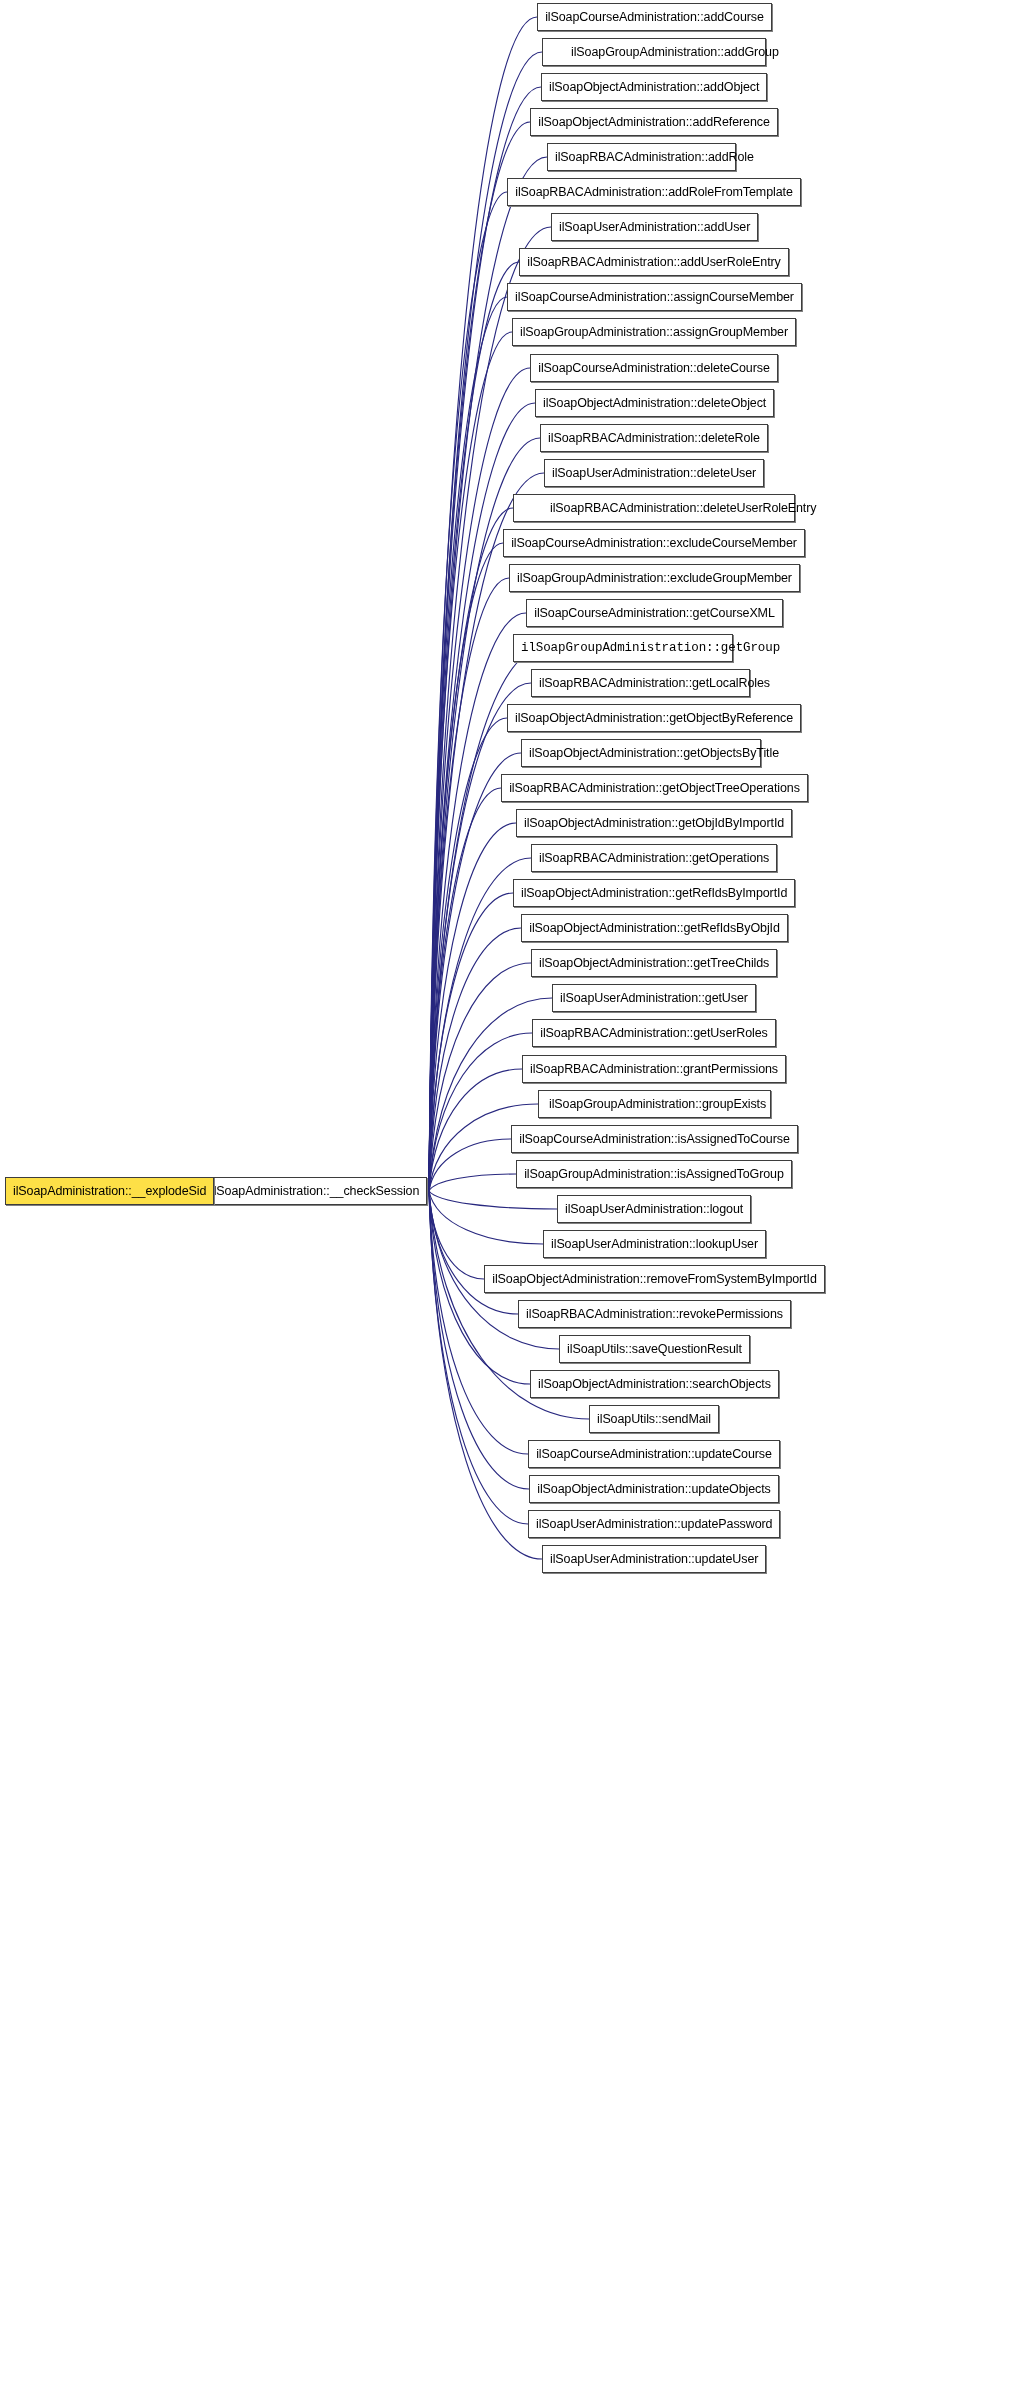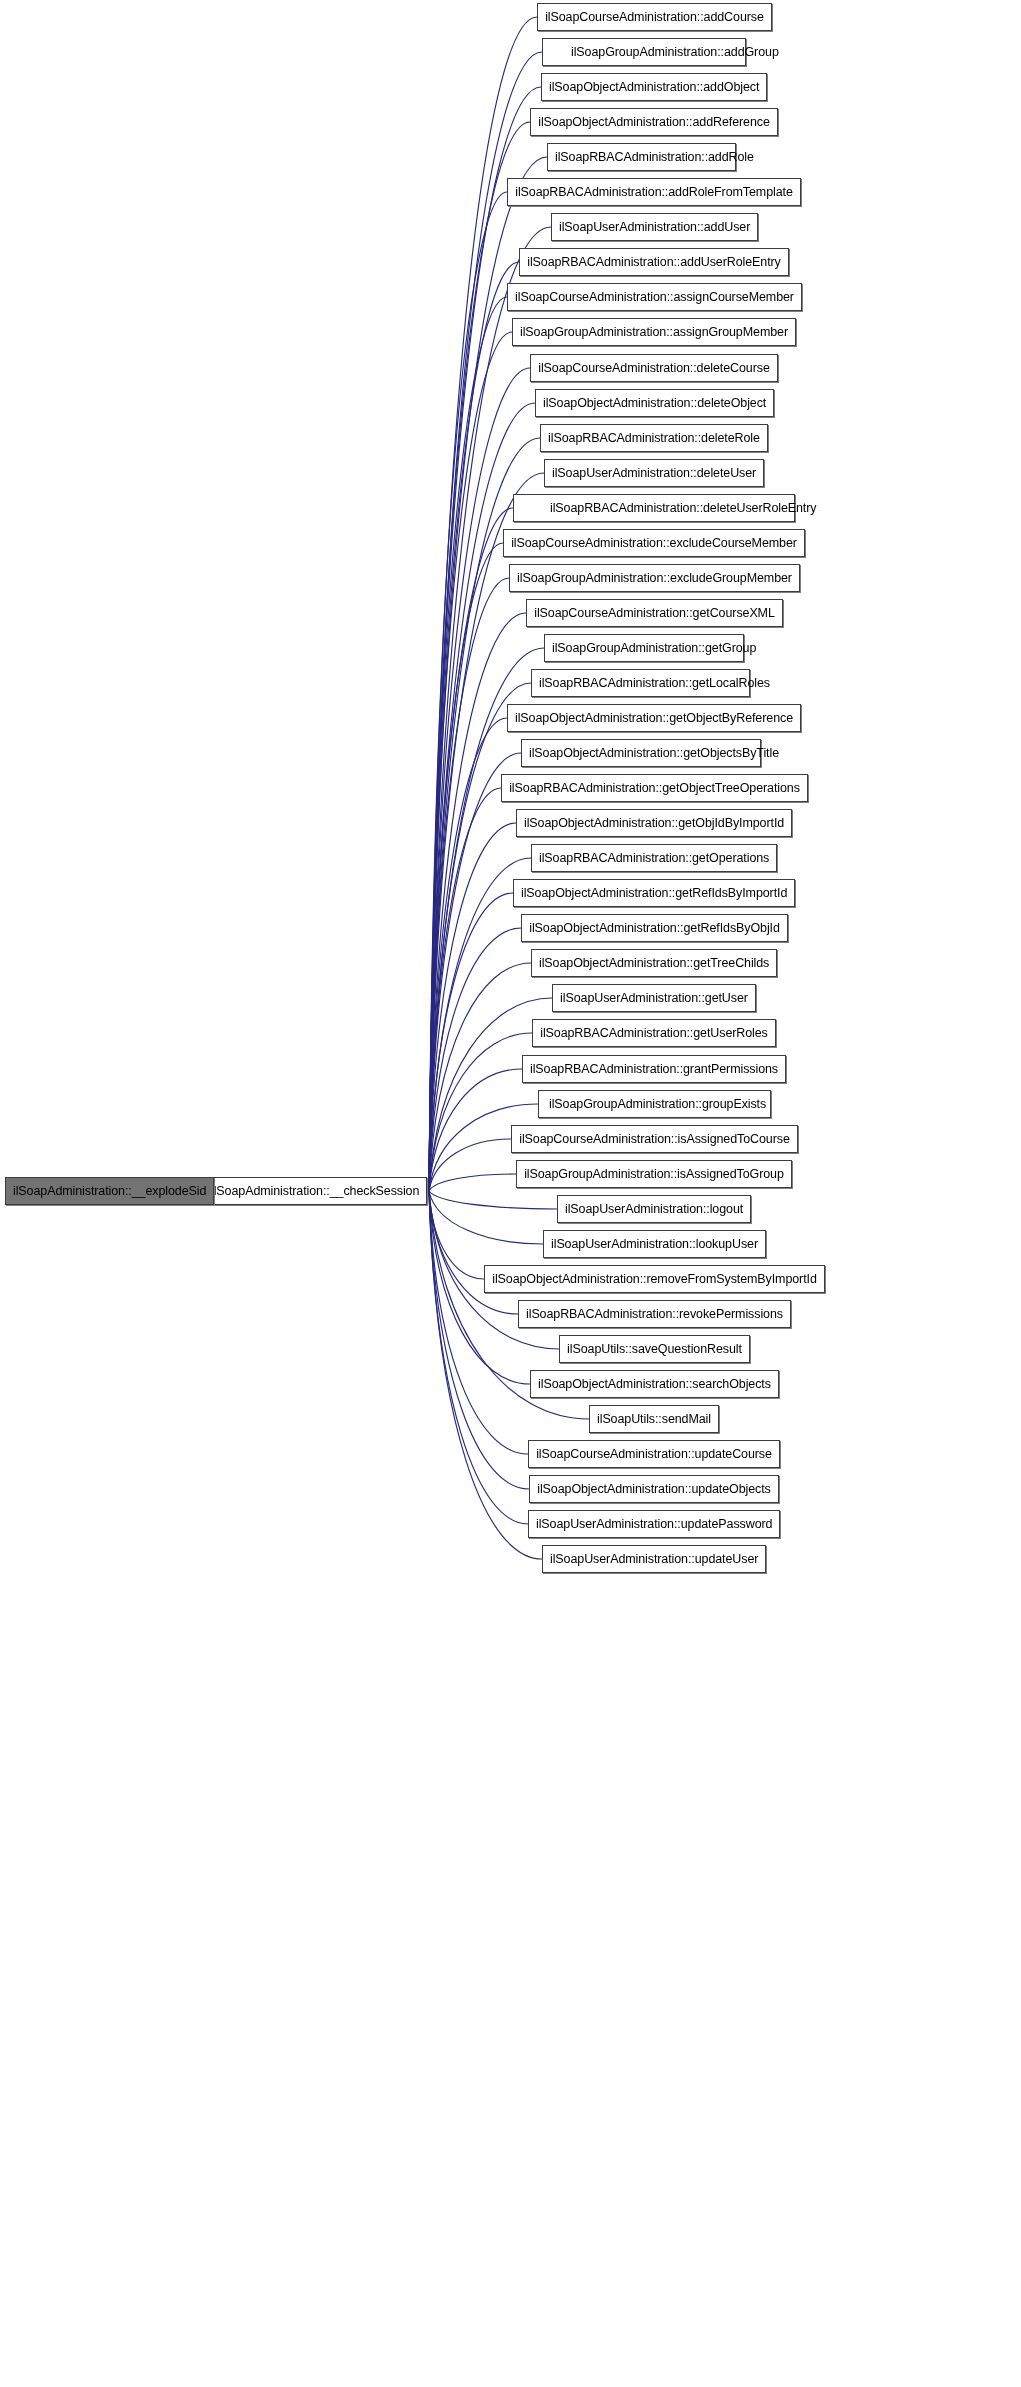--- a/index.html
+++ b/index.html
@@ -33,21 +33,21 @@
     background: #ffffff;
     color: #000000;
     font-size: 12.5px;
     white-space: nowrap;
     text-align: center;
     padding: 0 7px;
     letter-spacing: -0.1px;
     box-shadow: 1px 1px 0 0 #808080;
   }
   .node.root {
-    background: #737373;
+    background: #fde047;
     border: 1px solid #3d3d3d;
   }
   .node.current {
     background: #ffffff;
     border: 1px solid #3d3d3d;
   }
 </style>
 </head>
 <body>
 
@@ -147,38 +147,38 @@
       <path d="M0,-3.3 L9.5,0 L0,3.3 z" fill="#28287f" transform="translate(419.5,1191) rotate(91.86000165380402)"></path>
       <path d="M528,1524 C476.52,1524 434.94,1397.46 429,1191" stroke="#28287f" stroke-width="1.15" fill="none"></path>
       <path d="M0,-3.3 L9.5,0 L0,3.3 z" fill="#28287f" transform="translate(419.5,1191) rotate(91.64798543003943)"></path>
       <path d="M542,1559 C483.24,1559 435.78,1419.16 429,1191" stroke="#28287f" stroke-width="1.15" fill="none"></path>
       <path d="M0,-3.3 L9.5,0 L0,3.3 z" fill="#28287f" transform="translate(419.5,1191) rotate(91.70209985165069)"></path>
     </svg>
   <div id="nodes">
       <div class="node current" style="left: 203px; top: 1177px; width: 224px;">ilSoapAdministration::__checkSession</div>
       <div class="node root" style="left: 5px; top: 1177px; width: 209px;">ilSoapAdministration::__explodeSid</div>
       <div class="node" style="left: 537px; top: 3px; width: 235px;">ilSoapCourseAdministration::addCourse</div>
-      <div class="node" style="left: 542px; top: 38px; width: 204px; padding-left: 28px;">ilSoapGroupAdministration::addGroup</div>
+      <div class="node" style="left: 542px; top: 38px; width: 224px; padding-left: 28px;">ilSoapGroupAdministration::addGroup</div>
       <div class="node" style="left: 541px; top: 73px; width: 226px;">ilSoapObjectAdministration::addObject</div>
       <div class="node" style="left: 530px; top: 108px; width: 248px;">ilSoapObjectAdministration::addReference</div>
       <div class="node" style="left: 547px; top: 143px; width: 189px;">ilSoapRBACAdministration::addRole</div>
       <div class="node" style="left: 507px; top: 178px; width: 294px;">ilSoapRBACAdministration::addRoleFromTemplate</div>
       <div class="node" style="left: 551px; top: 213px; width: 207px;">ilSoapUserAdministration::addUser</div>
       <div class="node" style="left: 519px; top: 248px; width: 270px;">ilSoapRBACAdministration::addUserRoleEntry</div>
       <div class="node" style="left: 507px; top: 283px; width: 295px;">ilSoapCourseAdministration::assignCourseMember</div>
       <div class="node" style="left: 512px; top: 318px; width: 284px;">ilSoapGroupAdministration::assignGroupMember</div>
       <div class="node" style="left: 530px; top: 354px; width: 248px;">ilSoapCourseAdministration::deleteCourse</div>
       <div class="node" style="left: 535px; top: 389px; width: 239px;">ilSoapObjectAdministration::deleteObject</div>
       <div class="node" style="left: 540px; top: 424px; width: 228px;">ilSoapRBACAdministration::deleteRole</div>
       <div class="node" style="left: 544px; top: 459px; width: 220px;">ilSoapUserAdministration::deleteUser</div>
       <div class="node" style="left: 513px; top: 494px; width: 282px; padding-left: 36px;">ilSoapRBACAdministration::deleteUserRoleEntry</div>
       <div class="node" style="left: 503px; top: 529px; width: 302px;">ilSoapCourseAdministration::excludeCourseMember</div>
       <div class="node" style="left: 509px; top: 564px; width: 291px;">ilSoapGroupAdministration::excludeGroupMember</div>
       <div class="node" style="left: 526px; top: 599px; width: 257px;">ilSoapCourseAdministration::getCourseXML</div>
-      <div class="node" style="left: 544px; top: 634px; width: 200px;">ilSoapGroupAdministration::getGroup</div>
+      <div class="node" style="left: 513px; top: 634px; width: 220px; font-family: Liberation Mono, monospace;">ilSoapGroupAdministration::getGroup</div>
       <div class="node" style="left: 531px; top: 669px; width: 219px;">ilSoapRBACAdministration::getLocalRoles</div>
       <div class="node" style="left: 507px; top: 704px; width: 294px;">ilSoapObjectAdministration::getObjectByReference</div>
       <div class="node" style="left: 521px; top: 739px; width: 240px;">ilSoapObjectAdministration::getObjectsByTitle</div>
       <div class="node" style="left: 501px; top: 774px; width: 307px;">ilSoapRBACAdministration::getObjectTreeOperations</div>
       <div class="node" style="left: 516px; top: 809px; width: 276px;">ilSoapObjectAdministration::getObjIdByImportId</div>
       <div class="node" style="left: 531px; top: 844px; width: 246px;">ilSoapRBACAdministration::getOperations</div>
       <div class="node" style="left: 513px; top: 879px; width: 282px;">ilSoapObjectAdministration::getRefIdsByImportId</div>
       <div class="node" style="left: 521px; top: 914px; width: 267px;">ilSoapObjectAdministration::getRefIdsByObjId</div>
       <div class="node" style="left: 531px; top: 949px; width: 246px;">ilSoapObjectAdministration::getTreeChilds</div>
       <div class="node" style="left: 552px; top: 984px; width: 204px;">ilSoapUserAdministration::getUser</div>

